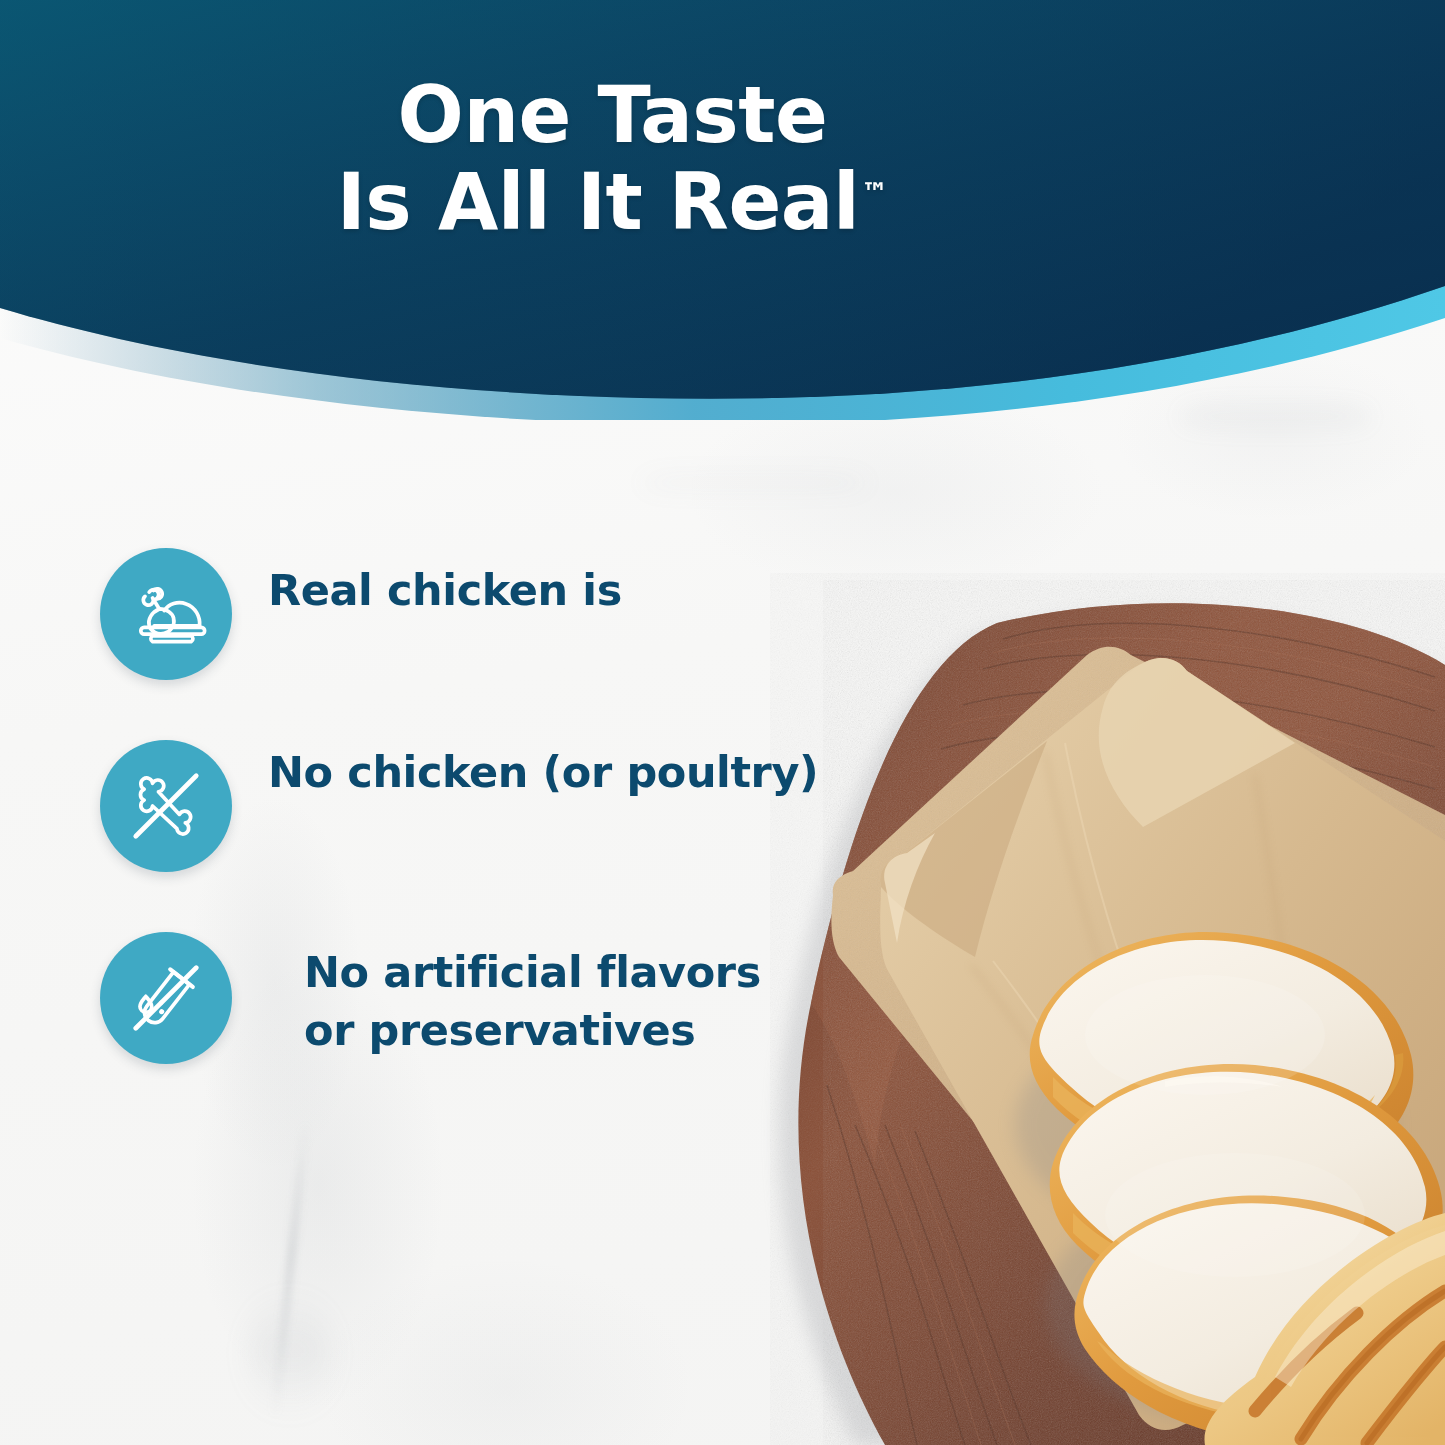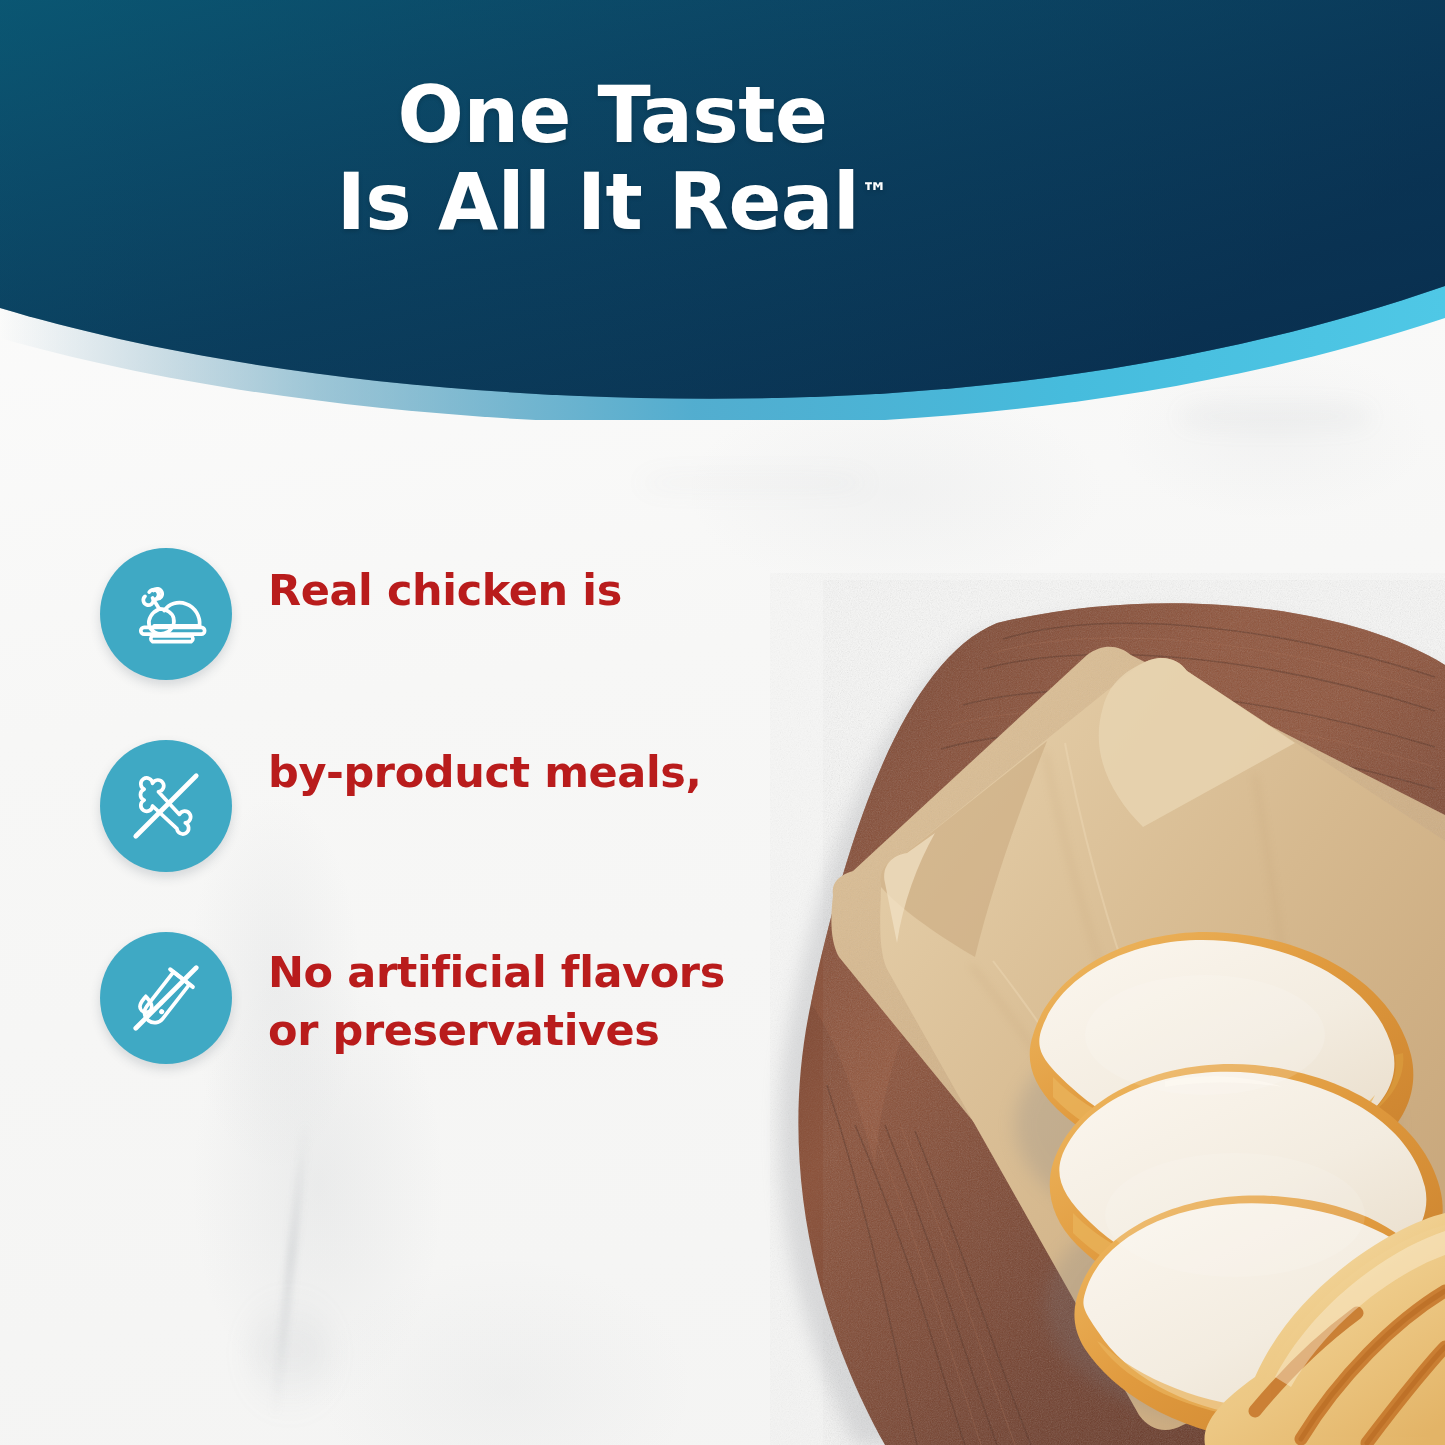--- a/index.html
+++ b/index.html
@@ -78,35 +78,35 @@
     position:absolute;
     left:100px; top:548px;
     width:760px;
     z-index:4;
   }
   .bullet {
     display:flex;
     align-items:flex-start;
     margin-bottom:60px;
   }
-  .bullet:last-child { margin-bottom:0; }
+  .bullet:last-child { margin-bottom:0;gap:36px; }
 
   .ic-wrap {
     flex:0 0 auto;
     width:132px; height:132px;
     border-radius:50%;
     background:#3fa9c4;
     box-shadow:0 5px 11px rgba(40,60,75,0.17);
     display:flex; align-items:center; justify-content:center;
   }
   .ic-wrap svg { display:block; width:84px; height:84px; }
 
   .b-text {
     margin-left:36px;
-    color:#b91c1c;
+    color:#0c4a6e;
     font-family:"DejaVu Sans", sans-serif;
     font-weight:700;
     font-size:43px;
     line-height:1.34;
     letter-spacing:-0.4px;
     padding-top:12px;
   }
   .b1 .b-text { padding-top:14px; }
   .b2 .b-text { padding-top:4px; }
   .b3 .b-text { padding-top:12px; }
@@ -335,21 +335,21 @@
     <div class="bullet b2">
       <div class="ic-wrap">
         <svg viewBox="0 0 100 100" fill="none" stroke="#ffffff" stroke-width="4.4" stroke-linecap="round" stroke-linejoin="round" aria-hidden="true">
 
           <path d="M24,30 a7,7 0 1 1 10,-7 a7,7 0 1 1 7,10 L66,60 a7,7 0 1 1 7,10 a7,7 0 1 1 -10,7 L34,50 a7,7 0 1 1 -10,-7 a7,7 0 0 1 0,-13 Z"></path>
 
           <path d="M14,86 L86,14" stroke-width="5.6"></path>
         </svg>
       </div>
       <div class="b-text">
-        <div>by-product meals,</div>
+        <div>No chicken (or poultry)</div>
       </div>
     </div>
 
     <div class="bullet b3">
       <div class="ic-wrap">
         <svg viewBox="0 0 100 100" fill="none" stroke="#ffffff" stroke-width="4.4" stroke-linecap="round" stroke-linejoin="round" aria-hidden="true">
 
           <g transform="rotate(38 50 50)">
             <path d="M38,20 L62,20 L62,72 a12,12 0 0 1 -24,0 Z"></path>
             <path d="M33,20 L67,20" stroke-width="5"></path>

